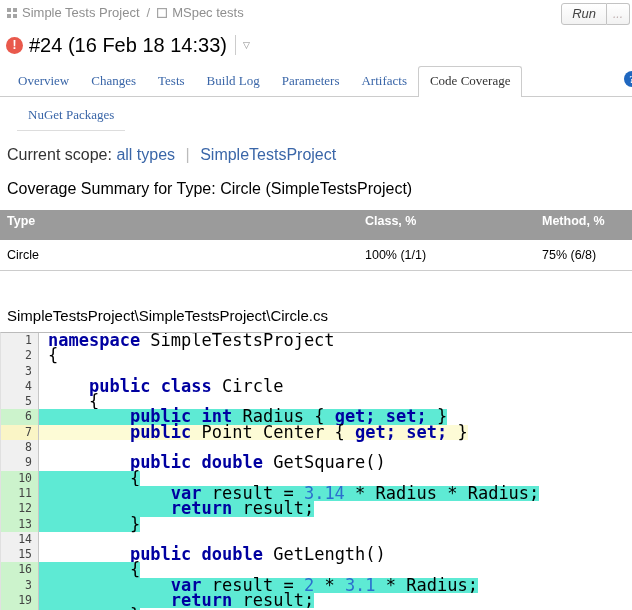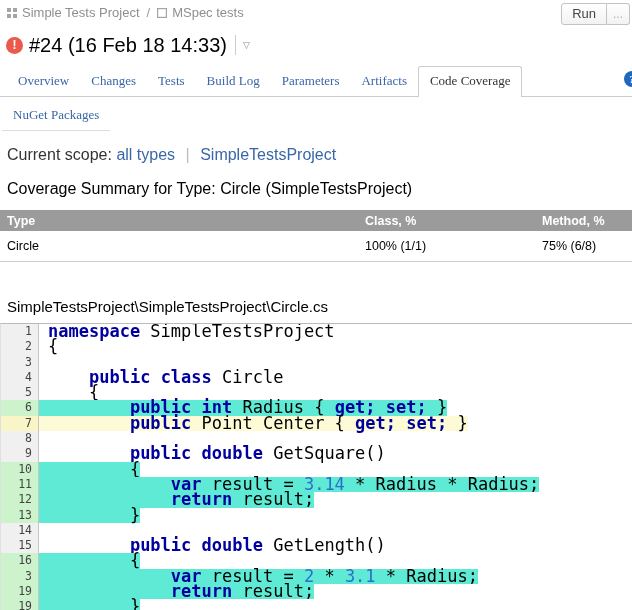--- a/index.html
+++ b/index.html
@@ -9,55 +9,55 @@
 
   
   .topbar { position: relative; height: 26px; padding: 5px 0 0 7px; }
   .breadcrumb { display: flex; align-items: center; gap: 5px; font-size: 13px; color: #8f8f8f; }
   .breadcrumb a { color: #8f8f8f; text-decoration: none; }
   .bc-sep { color: #9a9a9a; padding: 0 2px; }
   .icon-proj, .icon-bt { display: inline-block; width: 10px; height: 10px; position: relative; top: 0px; }
   .icon-proj svg, .icon-bt svg { display: block; }
   .run-group { position: absolute; right: 2px; top: 3px; display: flex; }
   .btn { font-size: 13px; color: #444; background: linear-gradient(#fff,#f2f2f2);
-    border: 1px solid #c3c3c3; padding: 2px 10px 3px; cursor: pointer; }
+    border: 1px solid #c3c3c3; padding: 2px 10px 3px; cursor: pointer; font-style: italic; }
   .btn-run { border-radius: 3px 0 0 3px; }
   .btn-more { border-left: none; border-radius: 0 3px 3px 0; color: #c0b0b0; padding: 2px 6px 3px; font-size: 12px; }
 
   
   .build-heading { display: flex; align-items: center; padding: 6px 0 0 6px; height: 32px; }
   .status-icon { width: 17px; height: 17px; border-radius: 50%; background: #e9594c; color: #fff;
     font-size: 12px; font-weight: bold; text-align: center; line-height: 17px; margin-right: 6px; flex: 0 0 auto; }
   .build-title { font-size: 20px; color: #000; letter-spacing: 0; }
   .title-drop { margin-left: 8px; padding-left: 7px; border-left: 1px solid #ccc; color: #888;
     font-size: 9px; line-height: 20px; cursor: pointer; }
 
   
   .tabs { position: relative; margin-top: 8px; font-family: Liberation Serif, serif; }
   .tab-row1 { display: flex; align-items: flex-end; padding-left: 7px; border-bottom: 1px solid #ccc; position: relative; }
   .tab { padding: 6px 11px 7px; font-size: 13px; color: #3a66a8; cursor: pointer; white-space: nowrap; }
   .tab.active { background: #fff; color: #333; border: 1px solid #ccc; border-bottom: none;
     border-radius: 3px 3px 0 0; margin-bottom: -1px; padding-bottom: 8px; }
-  .tab-row2-wrap { padding-left: 2px; margin-top: 4px; }
+  .tab-row2-wrap { padding-left: 17px; margin-top: 4px; }
   .tab-row2 { display: inline-block; border-bottom: 1px solid #ddd; }
   .help-icon { position: absolute; right: -8px; top: 5px; width: 16px; height: 16px; border-radius: 50%;
     background: #1f67bf; color: #fff; font-size: 11px; font-weight: bold; text-align: center;
     line-height: 16px; cursor: pointer; }
 
   
   .scope { margin: 15px 0 0 7px; font-size: 16px; color: #333; }
   .scope a { color: #3a66a8; text-decoration: none; cursor: pointer; }
   .scope .sep { color: #bbb; padding: 0 6px; }
 
   
   .summary-title { margin: 16px 0 0 7px; font-size: 16px; font-weight: 400; color: #000; }
   table.coverage { width: 632px; border-collapse: collapse; margin-top: 12px; }
   table.coverage col.c1 { width: 358px; } table.coverage col.c2 { width: 177px; }
   table.coverage th { background: #9b9b9b; color: #fff; font-size: 12.5px; font-weight: bold;
-    text-align: left; padding: 4px 0 3px 7px; }
+    text-align: left; padding: 4px 0 12px 7px; }
   table.coverage td { font-size: 12.5px; color: #000; padding: 8px 0 8px 7px; border-bottom: 1px solid #ccc; }
 
   
   .file-path { margin: 36px 0 8px 7px; font-size: 15px; font-weight: 400; color: #000; }
   .code-block { border-top: 1px solid #bbb; border-left: 1px solid #e0e0e0; height: 305px; overflow: hidden; }
   .code-row { display: flex; height: 15.3px; }
   .gutter { flex: 0 0 38px; background: #f0f0f0; border-right: 1px solid #c6c6c6; text-align: right;
     padding-right: 6px; font-family: "DejaVu Sans Mono", monospace; font-size: 11.5px;
     line-height: 15.3px; color: #444; }
   .code-cell { flex: 1; white-space: pre; font-family: "DejaVu Sans Mono", monospace;

